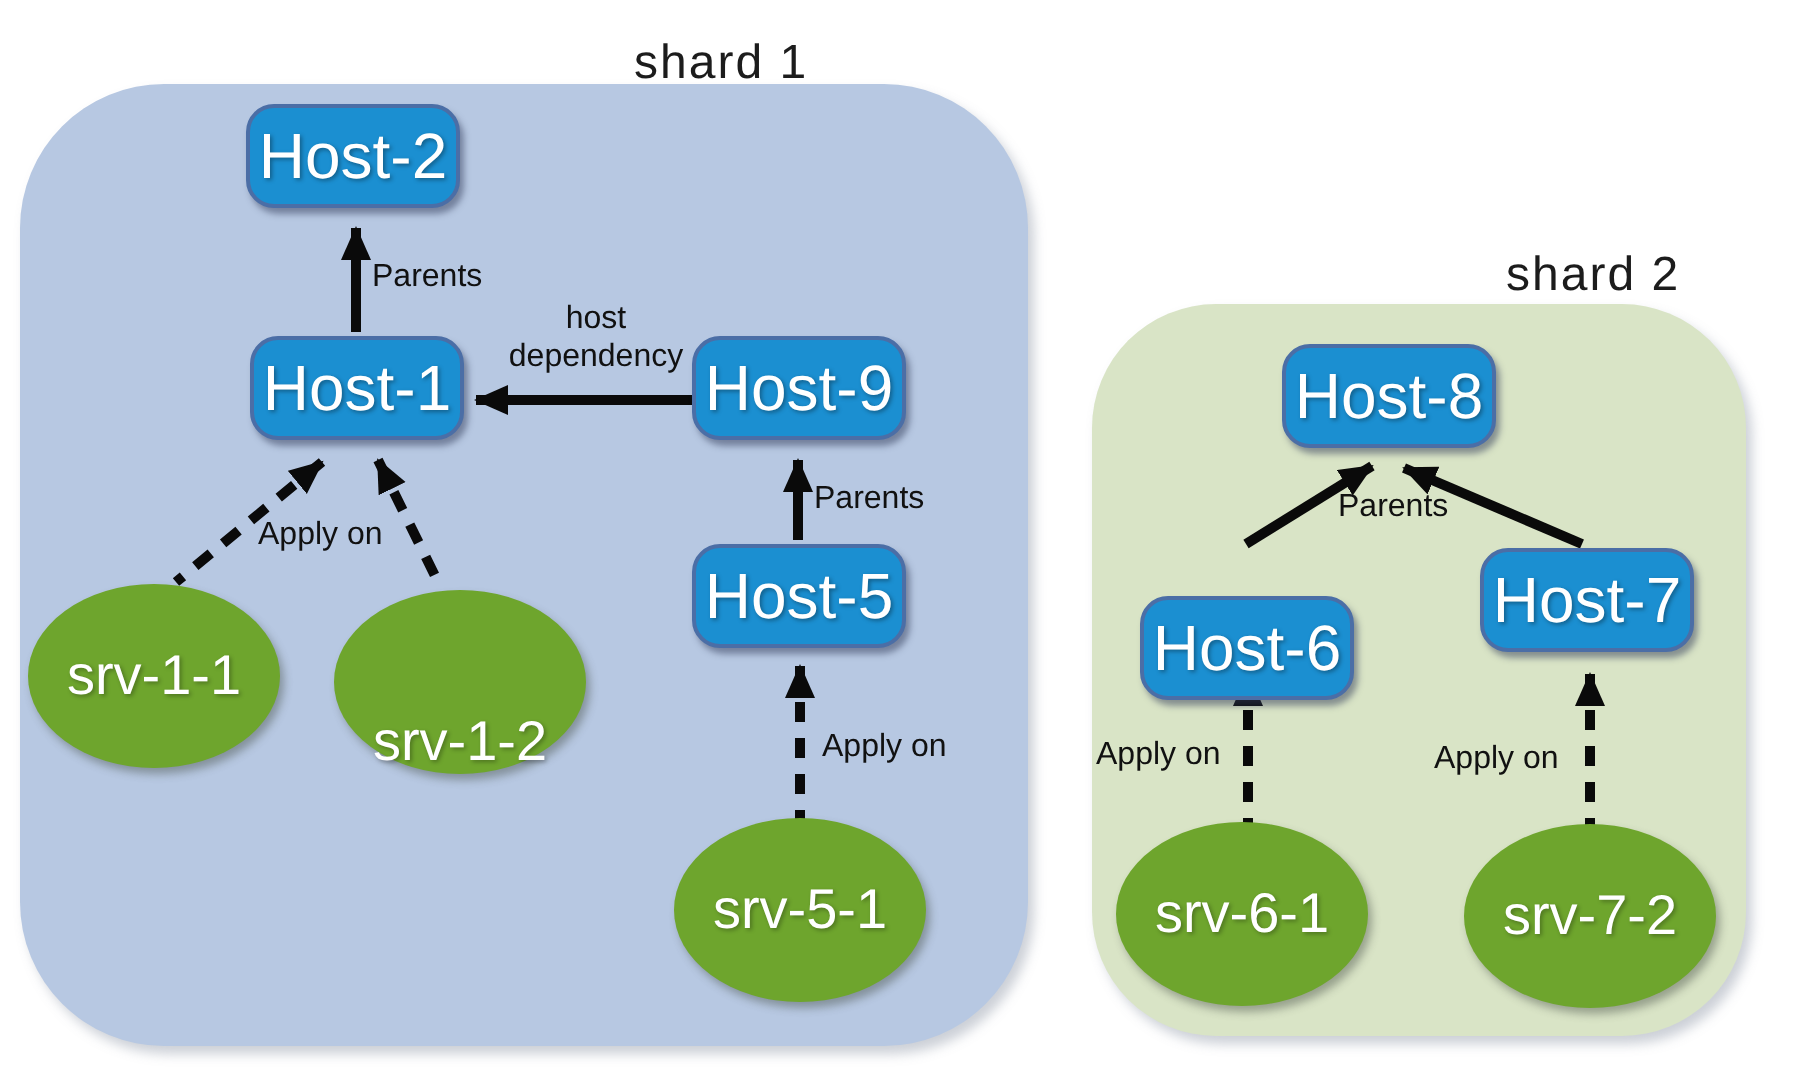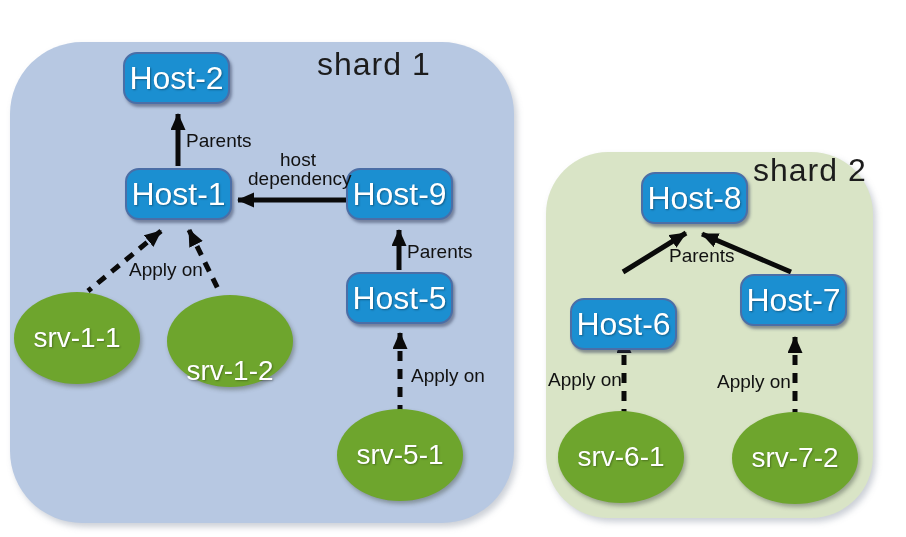--- a/index.html
+++ b/index.html
@@ -15,21 +15,21 @@
   }
   .shard-2 {
     left:546px; top:152px; width:327px; height:366px;
     border-radius:62px;
     background:var(--shard2-bg,#d9e4c6);
     box-shadow:3px 4px 6px rgba(110,120,140,.35);
   }
 
   .shard-title {
     position:absolute; z-index:5;
-    font-size:32px; color:#1c1c1c; white-space:nowrap; letter-spacing:1px;margin-top:28px;
+    font-size:24px; color:#1c1c1c; white-space:nowrap; letter-spacing:1px;
   }
   .title-1 { left:317px; top:18px; }
   .title-2 { left:753px; top:124px; }
 
   .edges { position:absolute; left:0; top:0; z-index:2; }
   .edges line.solid  { stroke:var(--arrow,#0a0a0a); stroke-width:5; }
   .edges line.dashed { stroke:var(--arrow,#0a0a0a); stroke-width:5; stroke-dasharray:10 8; }
   .edges .head { fill:var(--arrow,#0a0a0a); }
 
   .node {
@@ -46,21 +46,21 @@
   }
   .srv {
     width:126px; height:92px; border-radius:50%;
     background:var(--service-fill,#6ea52d);
     box-shadow:2px 3px 4px rgba(70,80,70,.45);
     font-size:28px; text-shadow:1px 1px 2px rgba(0,0,0,.3);
   }
 
   .edge-label {
     position:absolute; z-index:4;
-    font-size:19px; color:var(--label-text,#111111); white-space:nowrap;
+    font-size:16px; color:var(--label-text,#111111); white-space:nowrap;
   }
   .edge-label.wrap { white-space:normal; text-align:center; width:100px; line-height:19px; }
 </style>
 </head>
 <body>
 
 <div class="canvas">
 
   <div class="shard shard-1"></div>
   <div class="shard shard-2"></div>

